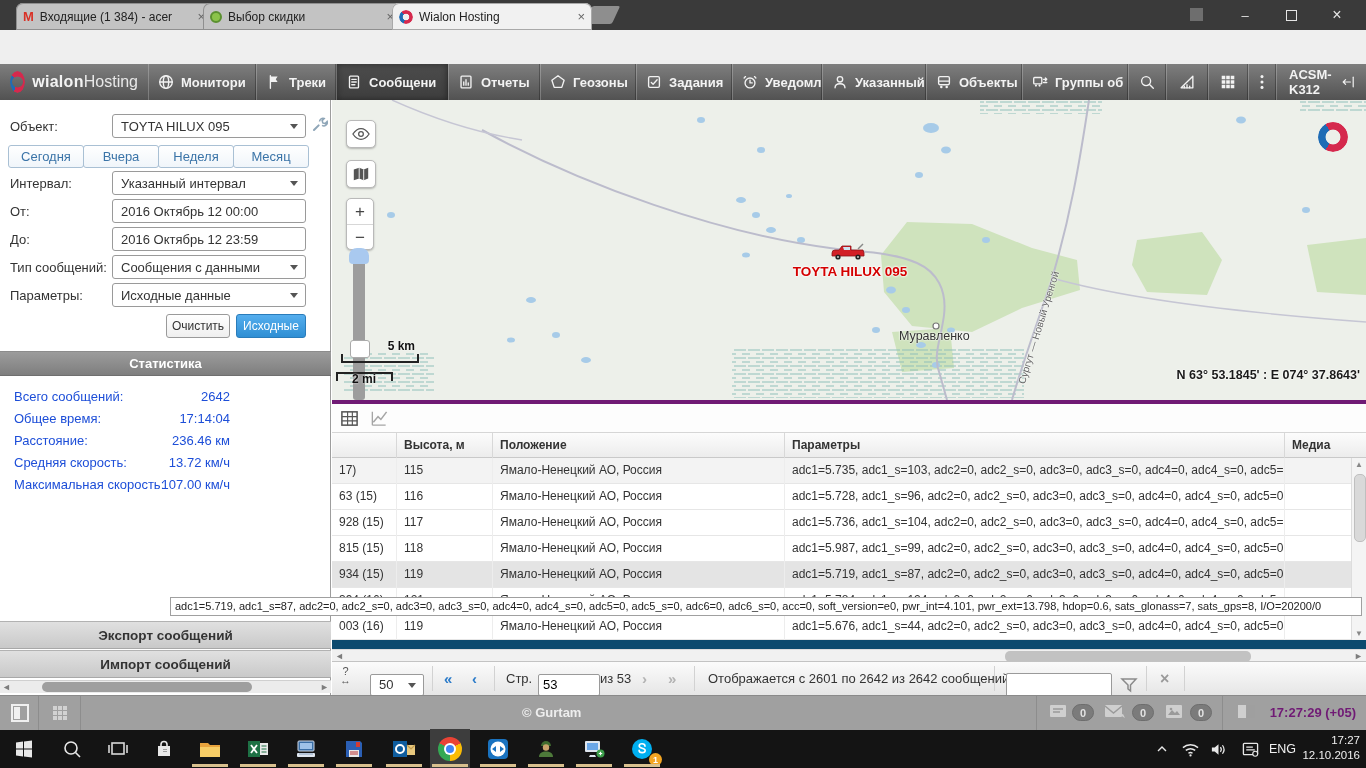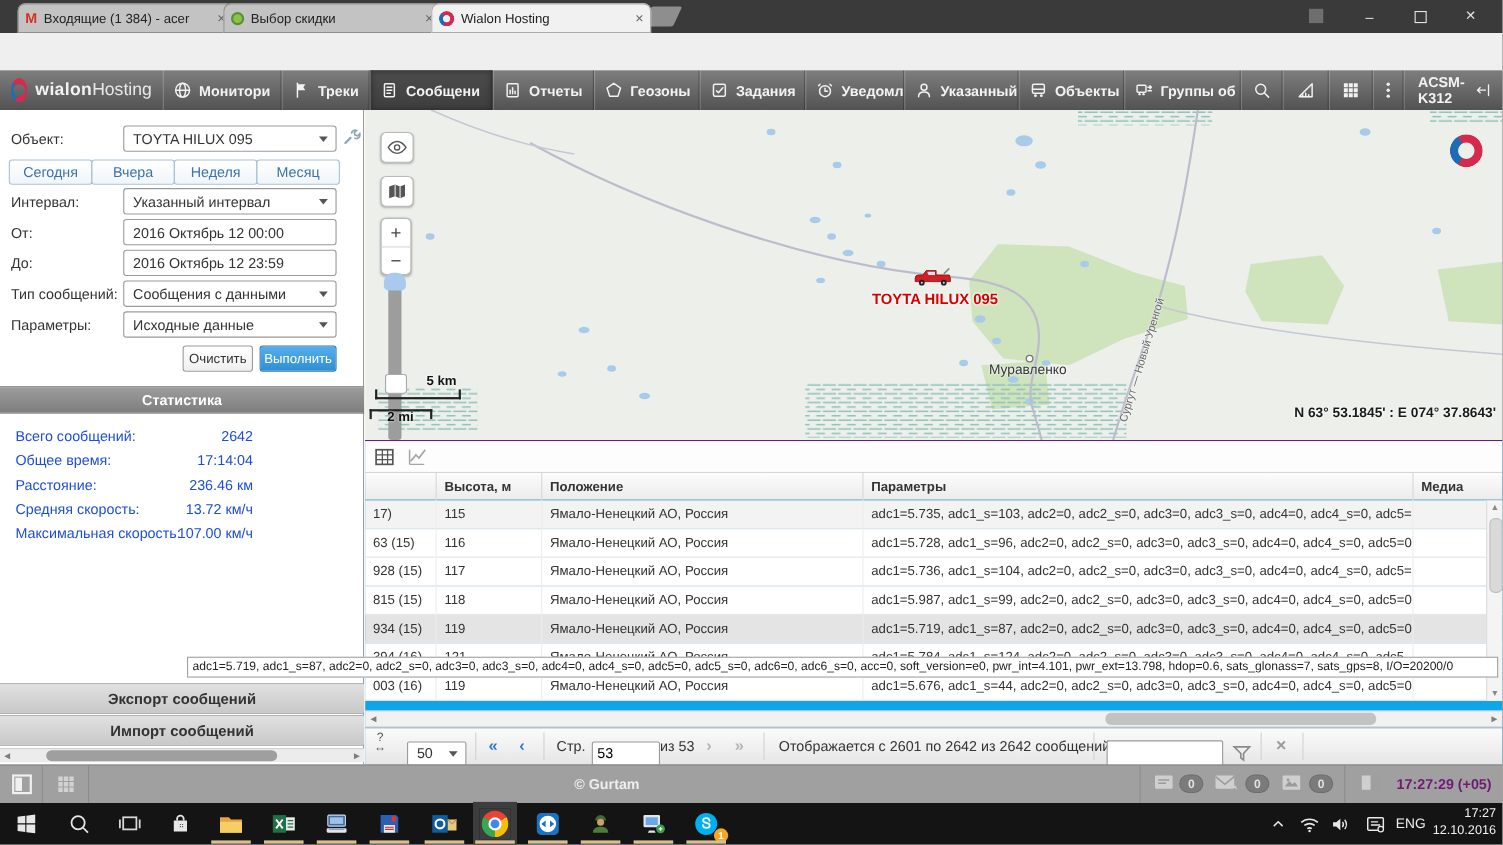--- a/index.html
+++ b/index.html
@@ -99,21 +99,21 @@
   .scale-km{position:absolute;left:9px;top:254px;width:78px;height:9px;border:2px solid #222;border-top:none;box-sizing:border-box}
   .scale-km span{position:absolute;right:2px;top:-15px;font-size:12px;font-weight:bold;color:#111;text-shadow:0 0 2px #fff}
   .scale-mi{position:absolute;left:4px;top:272px;width:57px;height:9px;border:2px solid #222;border-bottom:none;box-sizing:border-box}
   .scale-mi span{position:absolute;left:14px;top:-2px;font-size:12px;font-weight:bold;color:#111;text-shadow:0 0 2px #fff}
   .spinner{position:absolute;right:18px;top:22px;width:30px;height:30px;border-radius:50%;
     background:conic-gradient(#d5294d 0 210deg,#1f6cb5 210deg 330deg,#d5294d 330deg 360deg);
     -webkit-mask:radial-gradient(circle,transparent 0 7px,#000 7.8px);mask:radial-gradient(circle,transparent 0 7px,#000 7.8px);
     filter:drop-shadow(0 0 3px rgba(255,255,255,.9))}
 
   
-  .msgs{position:absolute;left:332px;top:400px;width:1034px;height:295px;background:#0ea5e9;border-top:1px solid #701a75;box-sizing:border-box}
+  .msgs{position:absolute;left:332px;top:400px;width:1034px;height:295px;background:#0c4a6e;border-top:4px solid #701a75;box-sizing:border-box}
   .mtoolbar{position:absolute;left:0;top:0;width:1034px;height:29px;border-bottom:1px solid #d6d6d6;box-sizing:border-box;background:#fdfdfd;display:flex;align-items:center;gap:10px;padding-left:8px}
   .thead{position:absolute;left:0;top:29px;width:1034px;height:25px;background:linear-gradient(#fcfcfc,#ececec);border-bottom:1px solid #c9c9c9;box-sizing:border-box}
   .th{position:absolute;top:0;height:25px;line-height:25px;font-size:12px;font-weight:bold;color:#333;
     padding-left:7px;box-sizing:border-box;border-left:1px solid #d8d8d8;white-space:nowrap;overflow:hidden}
   .tbody{position:absolute;left:0;top:54px;width:1034px}
   .trow{position:absolute;left:0;width:1034px;height:26px;border-bottom:1px solid #e6e6e6;box-sizing:border-box;background:#fff}
   .trow.shade{background:#f3f3f3}
   .trow.selected{background:#e4e4e4}
   .td{position:absolute;top:0;height:26px;line-height:25px;font-size:12px;color:#333;
     padding-left:7px;box-sizing:border-box;border-left:1px solid #ededed;white-space:nowrap;overflow:hidden}
@@ -367,21 +367,21 @@
       <span class="caret"></span>
     </div>
 
     <span class="flabel" style="top:188px">Параметры:</span>
     <div class="dd" style="top:183px">
       <span>Исходные данные</span>
       <span class="caret"></span>
     </div>
 
     <div class="btn ghost" style="left:166px;top:214px;width:64px">Очистить</div>
-    <div class="btn primary" style="left:236px;top:214px;width:70px">Выполнить</div>
+    <div class="btn primary" style="left:236px;top:214px;width:70px">Исходные</div>
 
     <div class="stathdr">Статистика</div>
 
     <div class="stat" style="top:286px">
       <span class="l">Всего сообщений:</span>
       <span class="v">2642</span>
     </div>
     <div class="stat" style="top:308px">
       <span class="l">Общее время:</span>
       <span class="v">17:14:04</span>

